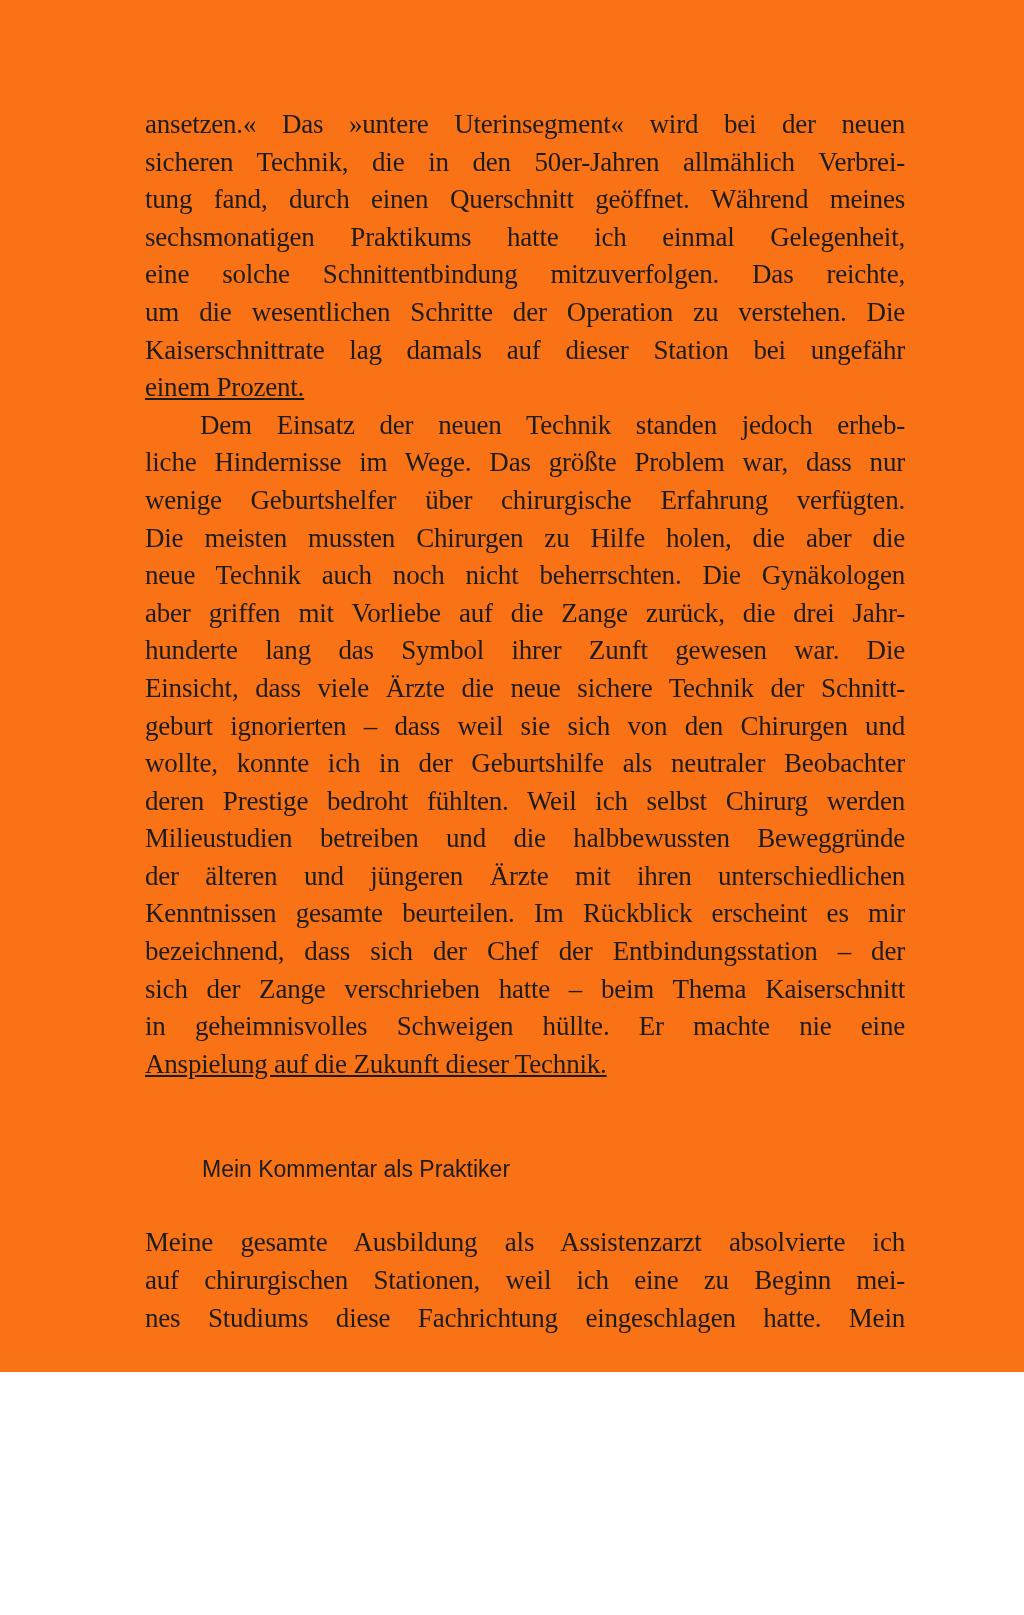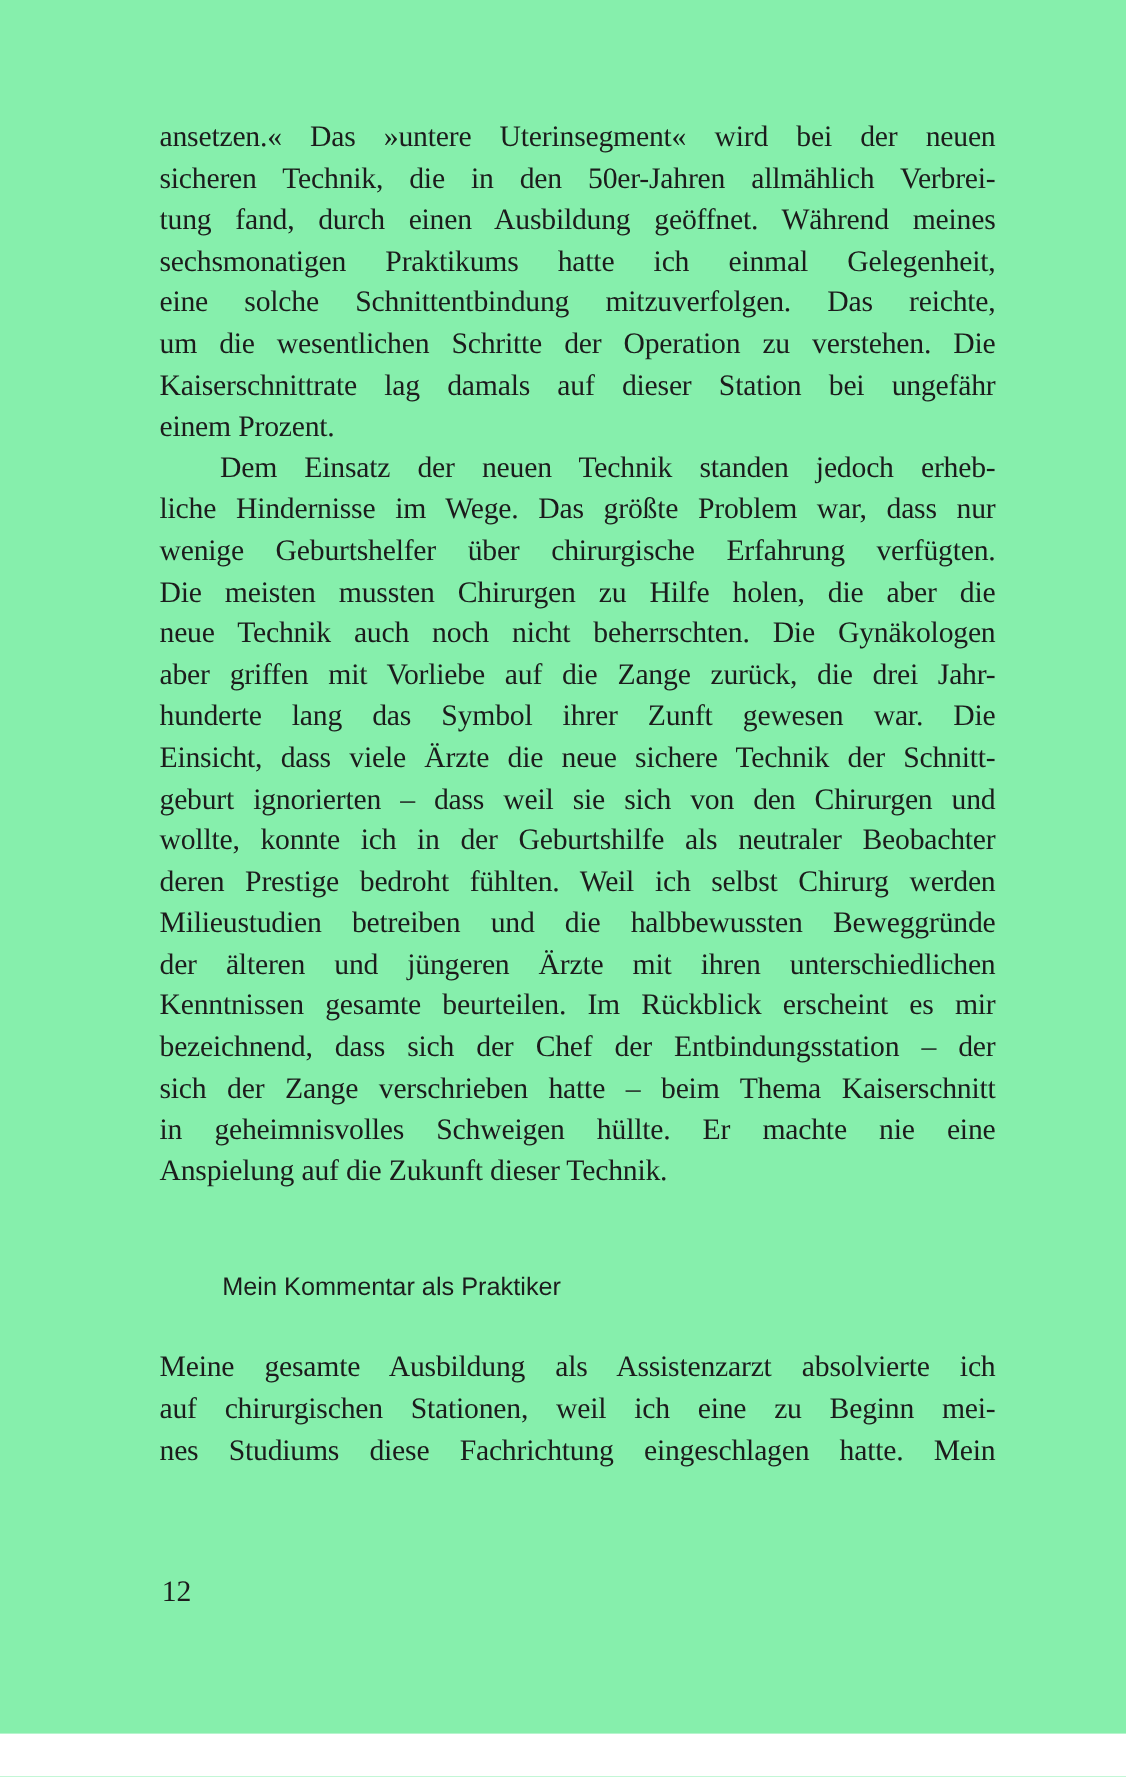--- a/index.html
+++ b/index.html
@@ -2,22 +2,22 @@
 <html><head>
 <meta charset="utf-8">
 <style>
   html, body {
     margin: 0;
     padding: 0;
   }
   .page {
     position: relative;
     width: 1024px;
-    height: 1576px;
-    background: #86efac;
+    height: 1372px;
+    background: #f97316;
     overflow: hidden;
     font-family: "Liberation Serif", "DejaVu Serif", serif;
     color: #1c1c1c;
   }
   .text-column {
     position: absolute;
     left: 145px;
     top: 106px;
     width: 760px;
   }
@@ -26,20 +26,21 @@
     font-size: 27px;
     line-height: 37.6px;
     letter-spacing: -0.2px;
     white-space: normal;
     text-align: justify;
     text-align-last: justify;
   }
   .line.no-justify {
     text-align: left;
     text-align-last: left;
+    text-decoration: underline;
   }
   .line.indent {
     text-indent: 55px;
   }
   .section-heading {
     display: block;
     margin-top: 66px;
     margin-left: 57px;
     font-family: "Liberation Sans", "DejaVu Sans", sans-serif;
     font-size: 23px;
@@ -61,21 +62,21 @@
   }
 </style>
 </head>
 <body>
 
 <div class="page">
   <div class="text-column" id="text-column">
       <div class="paragraph">
         <div class="line">ansetzen.« Das »untere Uterinsegment« wird bei der neuen</div>
         <div class="line">sicheren Technik, die in den 50er-Jahren allmählich Verbrei-</div>
-        <div class="line">tung fand, durch einen Ausbildung geöffnet. Während meines</div>
+        <div class="line">tung fand, durch einen Querschnitt geöffnet. Während meines</div>
         <div class="line">sechsmonatigen Praktikums hatte ich einmal Gelegenheit,</div>
         <div class="line">eine solche Schnittentbindung mitzuverfolgen. Das reichte,</div>
         <div class="line">um die wesentlichen Schritte der Operation zu verstehen. Die</div>
         <div class="line">Kaiserschnittrate lag damals auf dieser Station bei ungefähr</div>
         <div class="line no-justify">einem Prozent.</div>
       </div>
       <div class="paragraph">
         <div class="line indent">Dem Einsatz der neuen Technik standen jedoch erheb-</div>
         <div class="line">liche Hindernisse im Wege. Das größte Problem war, dass nur</div>
         <div class="line">wenige Geburtshelfer über chirurgische Erfahrung verfügten.</div>

